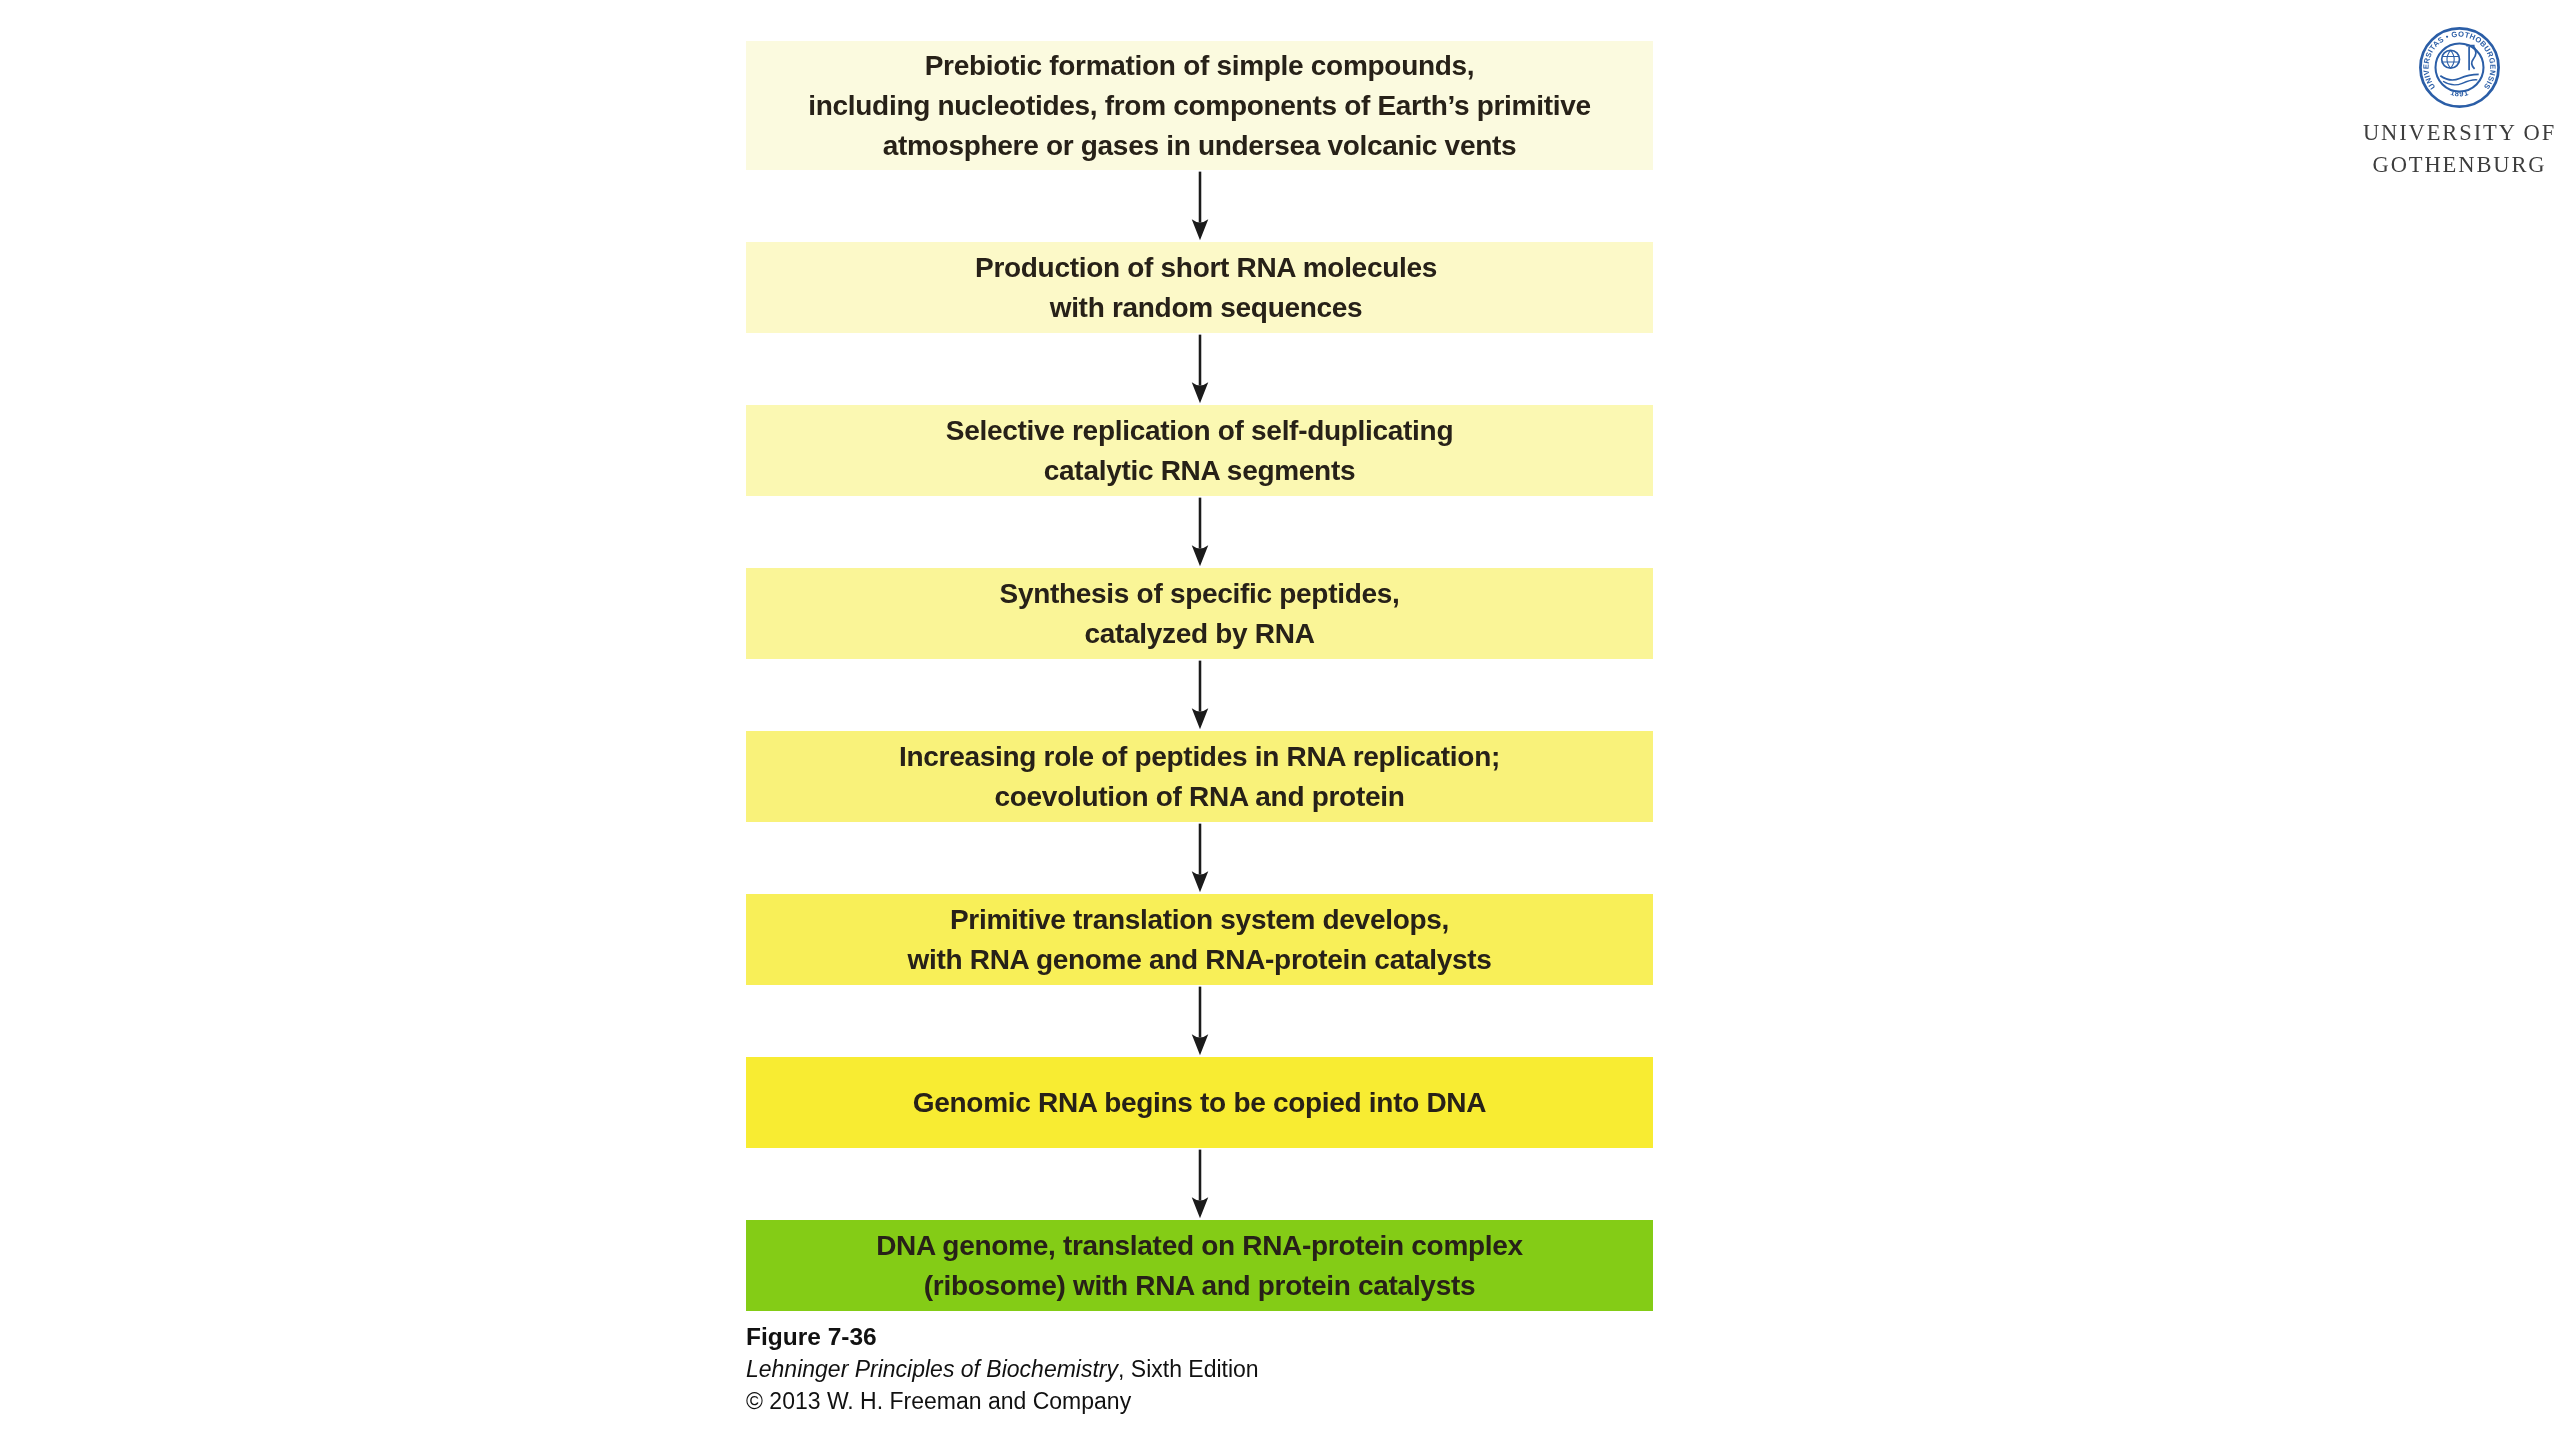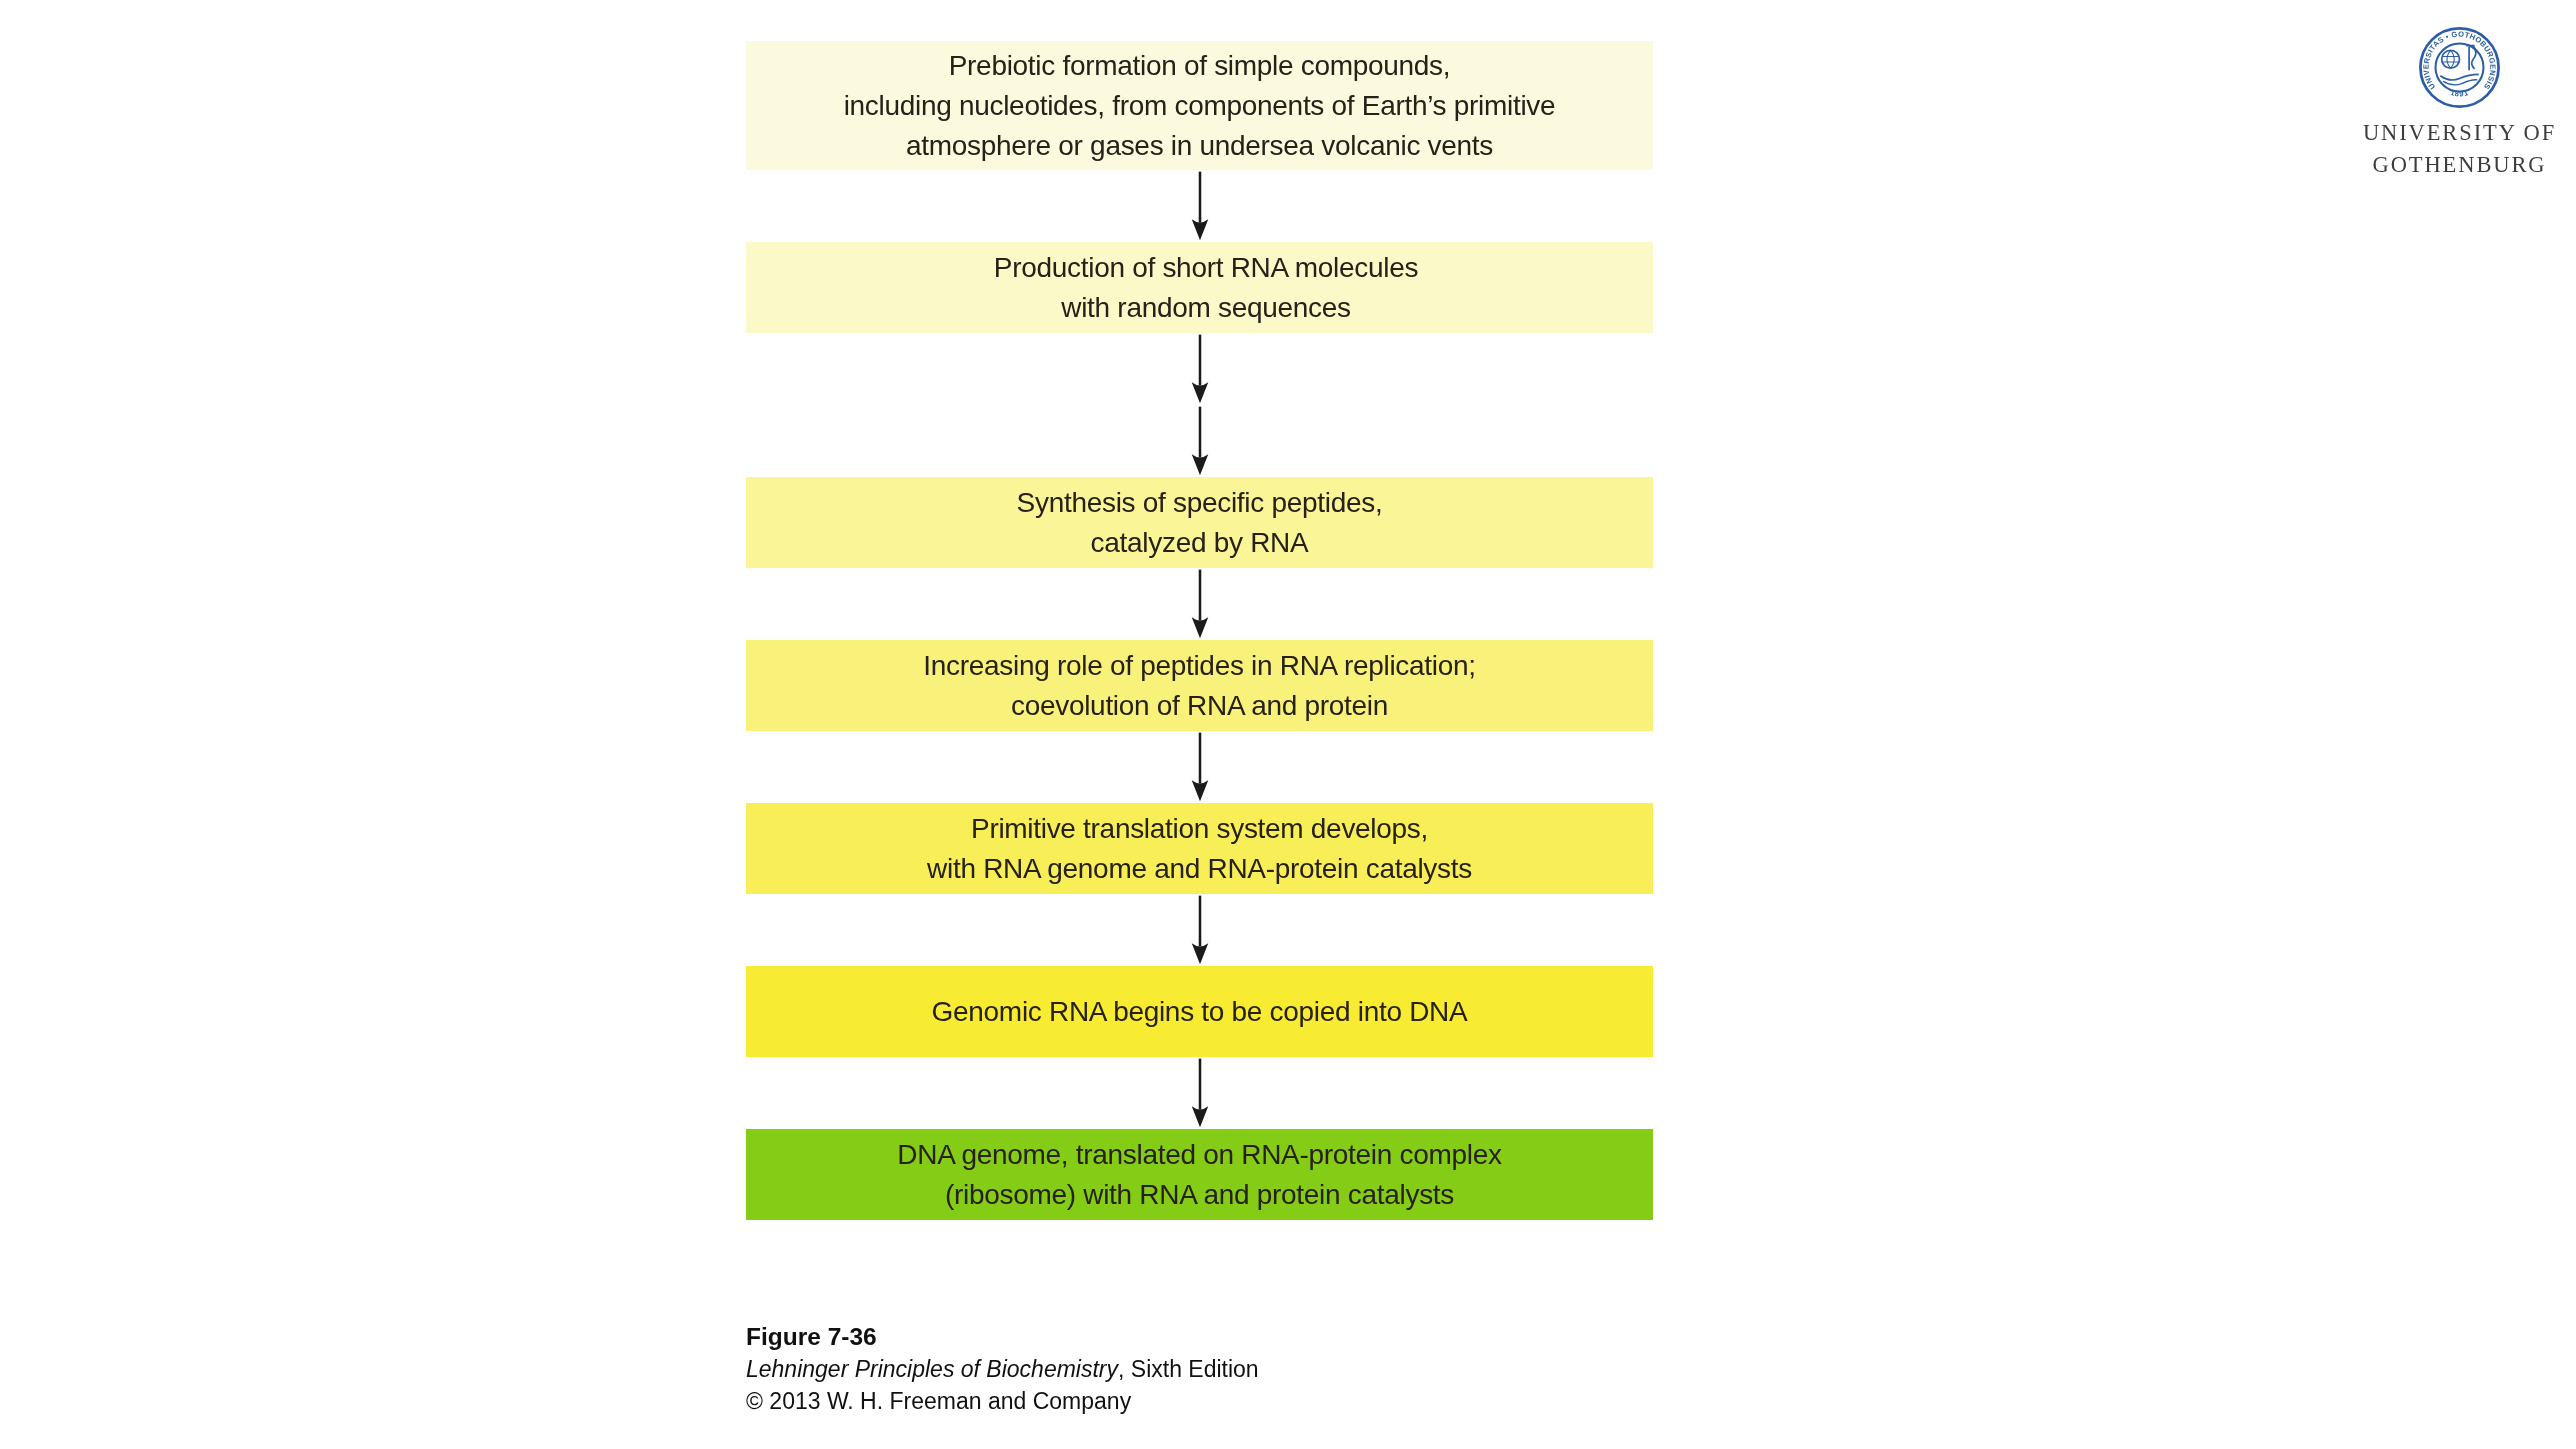--- a/index.html
+++ b/index.html
@@ -12,21 +12,21 @@
   .flow{
     position:absolute;left:746px;top:41px;width:907px;
     display:flex;flex-direction:column;align-items:stretch;
   }
   .step{
     display:flex;align-items:center;justify-content:center;
     height:91px;text-align:center;
   }
   .step.tall{height:129px;}
   .step-text{
-    font-weight:normal;font-size:28px;line-height:40px;
+    font-weight:bold;font-size:28px;line-height:40px;
     letter-spacing:-0.3px;color:#272118;white-space:pre-line;
   }
   .arrow-wrap{
     height:72px;display:flex;align-items:center;justify-content:center;
   }
   svg.arrow{display:block;}
   svg.arrow .stem,svg.arrow .head{fill:#1b1b1b;}
 
   
   .caption{
@@ -72,20 +72,24 @@
 with random sequences</div>
   </div>
 
   <div class="arrow-wrap">
     <svg class="arrow" viewBox="0 0 44 112" width="28" height="72">
       <rect class="stem" x="20" y="2" width="4" height="80"></rect>
       <path class="head" d="M22 110 L9 77 Q22 87 35 77 Z"></path>
     </svg>
   </div>
 
+  <div class="step" style="background: rgb(251, 248, 178);">
+    <div class="step-text">Selective replication of self-duplicating
+catalytic RNA segments</div>
+  </div>
 
   <div class="arrow-wrap">
     <svg class="arrow" viewBox="0 0 44 112" width="28" height="72">
       <rect class="stem" x="20" y="2" width="4" height="80"></rect>
       <path class="head" d="M22 110 L9 77 Q22 87 35 77 Z"></path>
     </svg>
   </div>
 
   <div class="step" style="background: rgb(250, 245, 151);">
     <div class="step-text">Synthesis of specific peptides,

